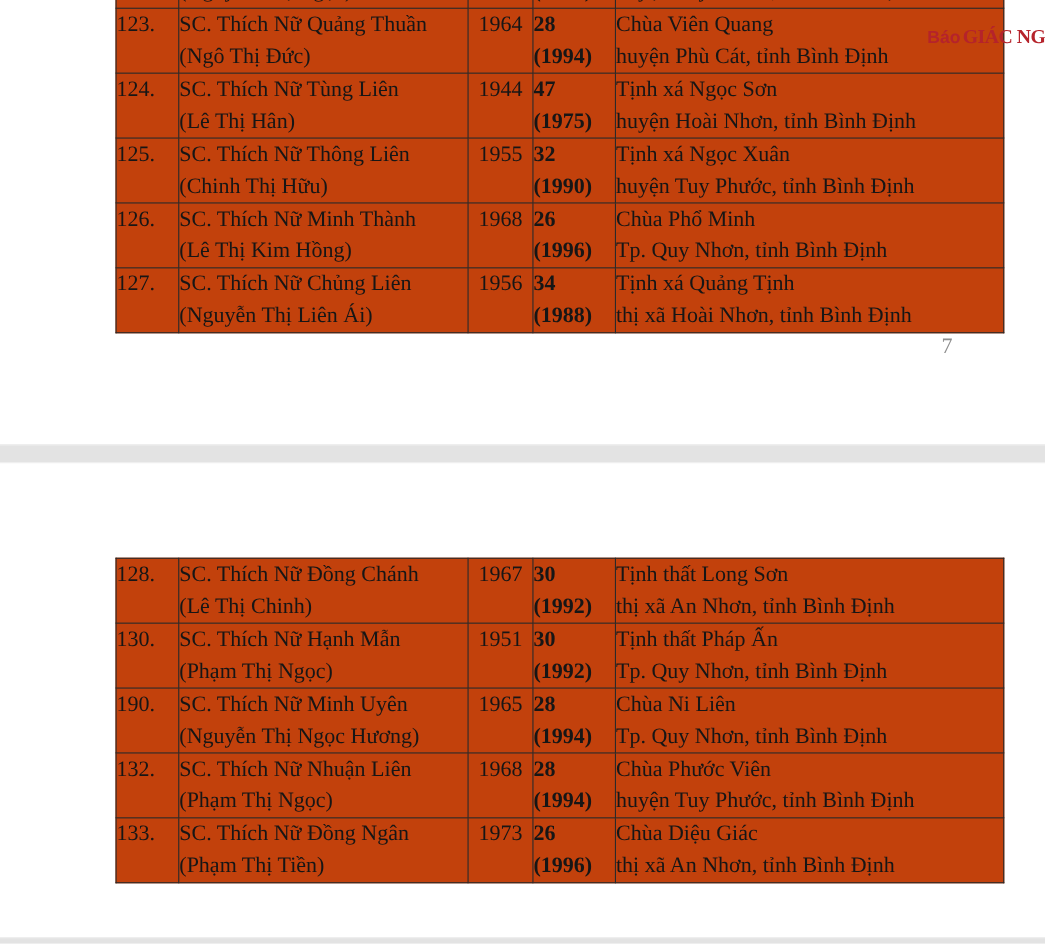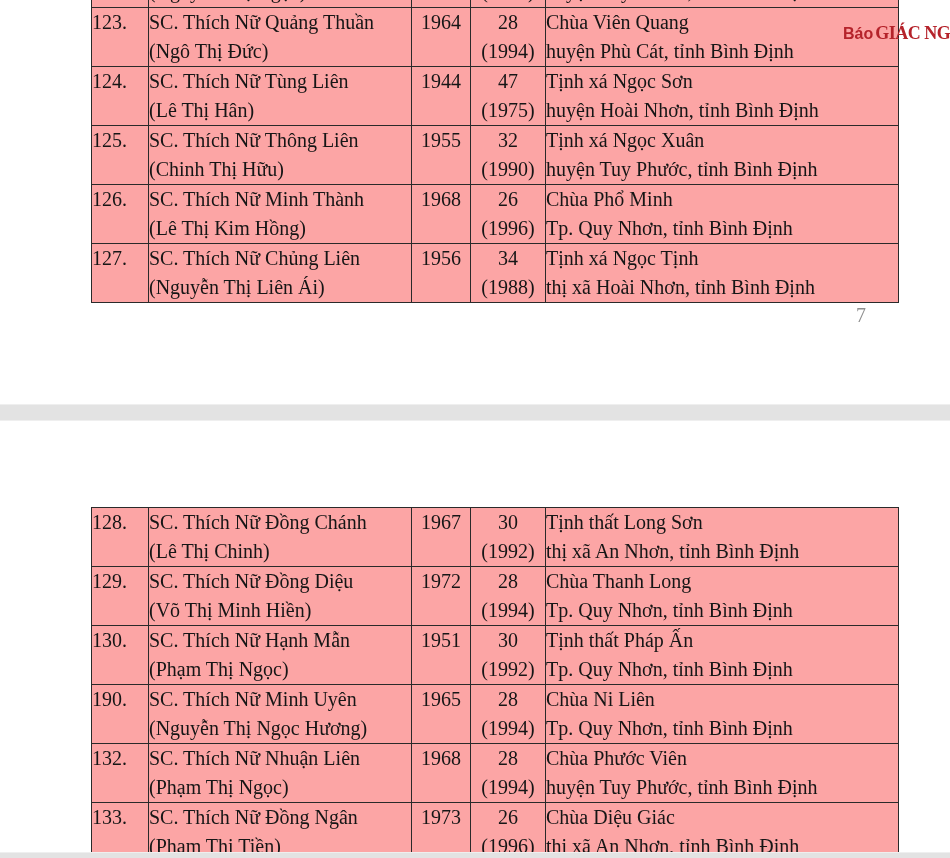--- a/index.html
+++ b/index.html
@@ -15,45 +15,45 @@
     font-family: "Liberation Serif", "DejaVu Serif", serif;
     color: #161616;
   }
   .viewer {
     position: absolute;
     inset: 0;
   }
   
   table.doc-table {
     position: absolute;
-    left: 91px;
+    left: 105px;
     width: 807px;
     border-collapse: collapse;
     table-layout: fixed;
-    background: #fca5a5;
+    background: #c2410c;
   }
   #table-page7 { top: 0; }
   #table-page8 { top: 507px; }
   table.doc-table td {
     border: 1px solid #2a2a2a;
     vertical-align: top;
     padding: 0;
     font-size: 20px;
     line-height: 29px;
     overflow: hidden;
     white-space: nowrap;
   }
   #table-page7 tr { height: 58px; }
   #table-page8 tr { height: 57px; }
   #table-page7 tr.partial-row { height: 7px; }
   tr.partial-row td { border-top: none; }
   .c-no     { padding-left: 11px; }
   .c-name   { padding-left: 7px; margin-left: 16px;  }
   .c-year   { text-align: center; }
-  .c-age    { text-align: center; }
+  .c-age    { text-align: left; font-weight: bold; }
   .c-temple { padding-left: 8px;  }
   .ln { height: 29px; }
   .clipbox {
     height: 7px;
     overflow: hidden;
   }
   .clipbox .ln { margin-top: -23px; }
   
   .page-number {
     position: absolute;
@@ -229,21 +229,21 @@
             <div class="ln">(Nguyễn Thị Liên Ái)</div>
           </td>
           <td class="c-year">
             <div class="ln">1956</div>
           </td>
           <td class="c-age">
             <div class="ln">34</div>
             <div class="ln">(1988)</div>
           </td>
           <td class="c-temple">
-            <div class="ln">Tịnh xá Ngọc Tịnh</div>
+            <div class="ln">Tịnh xá Quảng Tịnh</div>
             <div class="ln">thị xã Hoài Nhơn, tỉnh Bình Định</div>
           </td>
         </tr>
       </tbody>
   </table>
 
   <div class="page-number">7</div>
 
   <div class="watermark" style="color: rgb(181, 35, 43);">
     <span class="wm-small">Báo</span>
@@ -276,94 +276,74 @@
             <div class="ln">30</div>
             <div class="ln">(1992)</div>
           </td>
           <td class="c-temple">
             <div class="ln">Tịnh thất Long Sơn</div>
             <div class="ln">thị xã An Nhơn, tỉnh Bình Định</div>
           </td>
         </tr>
         <tr>
           <td class="c-no">
-            <div class="ln">129.</div>
-          </td>
-          <td class="c-name">
-            <div class="ln">SC. Thích Nữ Đồng Diệu</div>
-            <div class="ln">(Võ Thị Minh Hiền)</div>
-          </td>
-          <td class="c-year">
-            <div class="ln">1972</div>
+            <div class="ln">130.</div>
+          </td>
+          <td class="c-name">
+            <div class="ln">SC. Thích Nữ Hạnh Mẫn</div>
+            <div class="ln">(Phạm Thị Ngọc)</div>
+          </td>
+          <td class="c-year">
+            <div class="ln">1951</div>
+          </td>
+          <td class="c-age">
+            <div class="ln">30</div>
+            <div class="ln">(1992)</div>
+          </td>
+          <td class="c-temple">
+            <div class="ln">Tịnh thất Pháp Ấn</div>
+            <div class="ln">Tp. Quy Nhơn, tỉnh Bình Định</div>
+          </td>
+        </tr>
+        <tr>
+          <td class="c-no">
+            <div class="ln">190.</div>
+          </td>
+          <td class="c-name">
+            <div class="ln">SC. Thích Nữ Minh Uyên</div>
+            <div class="ln">(Nguyễn Thị Ngọc Hương)</div>
+          </td>
+          <td class="c-year">
+            <div class="ln">1965</div>
           </td>
           <td class="c-age">
             <div class="ln">28</div>
             <div class="ln">(1994)</div>
           </td>
           <td class="c-temple">
-            <div class="ln">Chùa Thanh Long</div>
+            <div class="ln">Chùa Ni Liên</div>
             <div class="ln">Tp. Quy Nhơn, tỉnh Bình Định</div>
           </td>
         </tr>
         <tr>
           <td class="c-no">
-            <div class="ln">130.</div>
-          </td>
-          <td class="c-name">
-            <div class="ln">SC. Thích Nữ Hạnh Mẫn</div>
+            <div class="ln">132.</div>
+          </td>
+          <td class="c-name">
+            <div class="ln">SC. Thích Nữ Nhuận Liên</div>
             <div class="ln">(Phạm Thị Ngọc)</div>
           </td>
           <td class="c-year">
-            <div class="ln">1951</div>
-          </td>
-          <td class="c-age">
-            <div class="ln">30</div>
-            <div class="ln">(1992)</div>
-          </td>
-          <td class="c-temple">
-            <div class="ln">Tịnh thất Pháp Ấn</div>
-            <div class="ln">Tp. Quy Nhơn, tỉnh Bình Định</div>
-          </td>
-        </tr>
-        <tr>
-          <td class="c-no">
-            <div class="ln">190.</div>
-          </td>
-          <td class="c-name">
-            <div class="ln">SC. Thích Nữ Minh Uyên</div>
-            <div class="ln">(Nguyễn Thị Ngọc Hương)</div>
-          </td>
-          <td class="c-year">
-            <div class="ln">1965</div>
+            <div class="ln">1968</div>
           </td>
           <td class="c-age">
             <div class="ln">28</div>
             <div class="ln">(1994)</div>
           </td>
           <td class="c-temple">
-            <div class="ln">Chùa Ni Liên</div>
-            <div class="ln">Tp. Quy Nhơn, tỉnh Bình Định</div>
-          </td>
-        </tr>
-        <tr>
-          <td class="c-no">
-            <div class="ln">132.</div>
-          </td>
-          <td class="c-name">
-            <div class="ln">SC. Thích Nữ Nhuận Liên</div>
-            <div class="ln">(Phạm Thị Ngọc)</div>
-          </td>
-          <td class="c-year">
-            <div class="ln">1968</div>
-          </td>
-          <td class="c-age">
-            <div class="ln">28</div>
-            <div class="ln">(1994)</div>
-          </td>
-          <td class="c-temple">
             <div class="ln">Chùa Phước Viên</div>
             <div class="ln">huyện Tuy Phước, tỉnh Bình Định</div>
           </td>
         </tr>
         <tr>
           <td class="c-no">
             <div class="ln">133.</div>
           </td>
           <td class="c-name">
             <div class="ln">SC. Thích Nữ Đồng Ngân</div>

